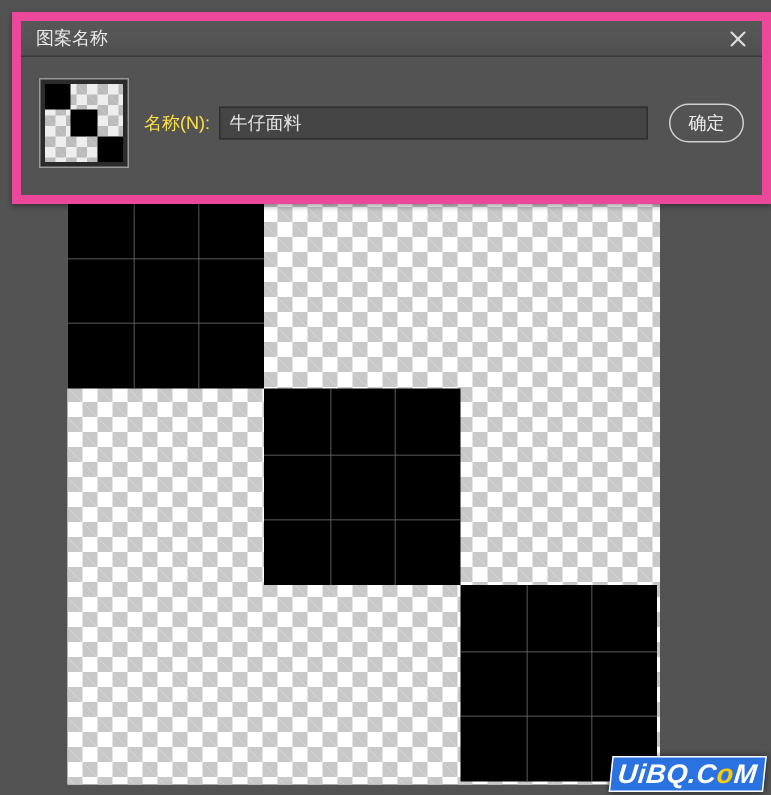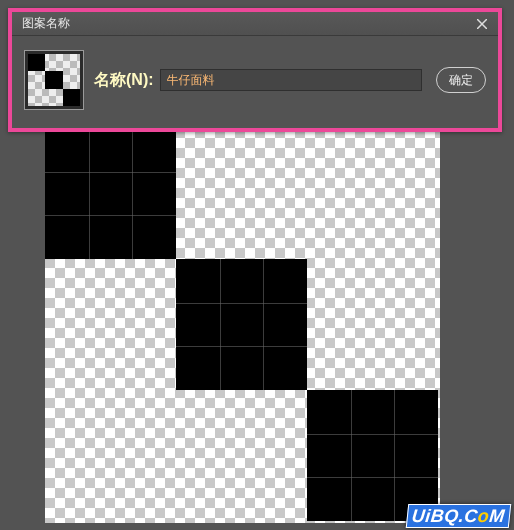--- a/index.html
+++ b/index.html
@@ -7,23 +7,23 @@
     width: 514px; height: 530px;
     background: #535353;
     font-family: "Microsoft YaHei", sans-serif;
     font-size: 12px;
     color: #ddd;
     position: relative;
     overflow: hidden;
   }
   .panel {
     position: absolute;
-    left: 8px; right: 12px; top: 8px;
+    left: 8px; right: 0; top: 8px;
     background: #535353;
-    border: 4px solid #ec4899;
+    border: 6px solid #ec4899;
     box-shadow: 0 1px 4px rgba(0,0,0,0.4);
   }
   .titlebar {
     height: 24px;
     background: linear-gradient(#585858,#505050);
     display: flex;
     align-items: center;
     padding: 0 6px 0 10px;
     border-bottom: 1px solid #3a3a3a;
   }
@@ -49,27 +49,27 @@
     position: absolute; inset: 0;
     background-image:
       linear-gradient(45deg,#bbb 25%,transparent 25%,transparent 75%,#bbb 75%),
       linear-gradient(45deg,#bbb 25%,transparent 25%,transparent 75%,#bbb 75%);
     background-color:#eee;
     background-size: 14px 14px;
     background-position: 0 0, 7px 7px;
   }
   .thumb-inner .blk { position: absolute; background:#000; }
   .form-row { flex: 1; display: flex; align-items: center; gap: 6px; }
-  .form-label { font-size: 16px; color: #fef9c3; white-space: nowrap; font-weight: bold; }
+  .form-label { font-size: 12px; color: #fde047; white-space: nowrap; }
   .name-input {
     flex: 1;
     height: 22px;
     background: #454545;
     border: 1px solid #2f2f2f;
-    color: #fdba74;
+    color: #e5e5e5;
     font-size: 12px;
     padding: 0 6px;
   }
   .btns { display: flex; flex-direction: column; gap: 10px; margin-left: 4px; }
   .pill-btn {
     width: 50px; height: 26px;
     border: 1.5px solid #d0d0d0;
     border-radius: 14px;
     background: transparent;
     color: #eee;

